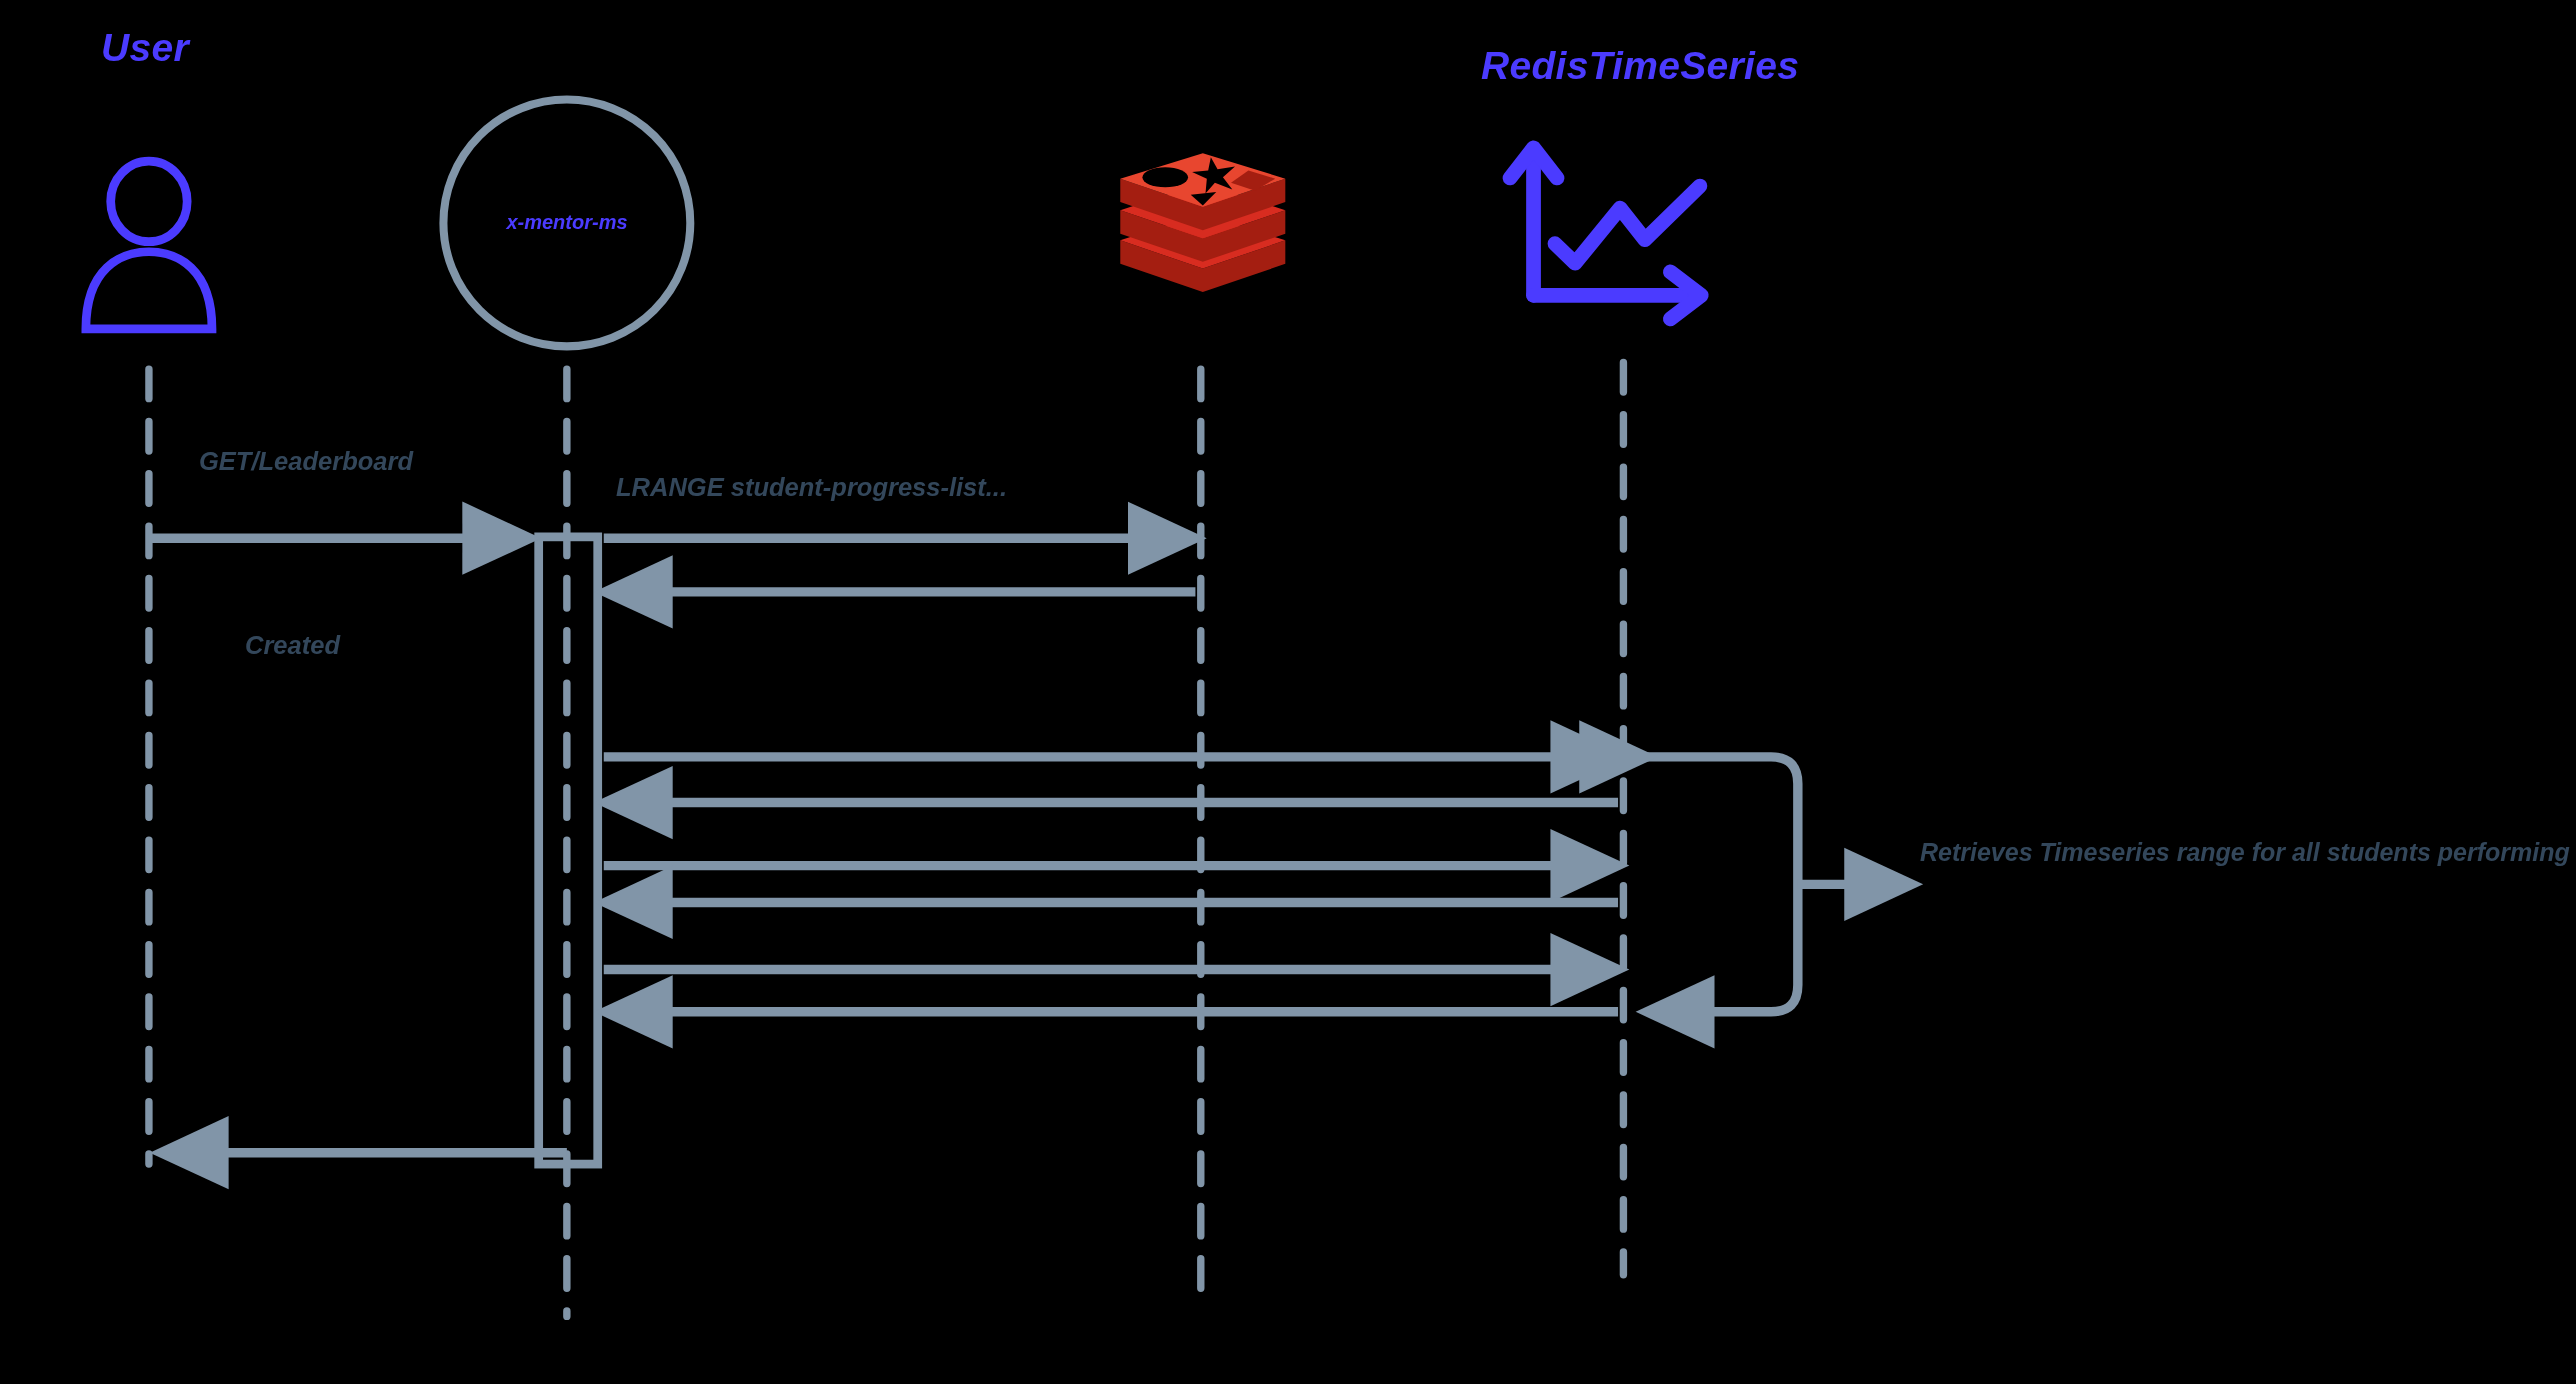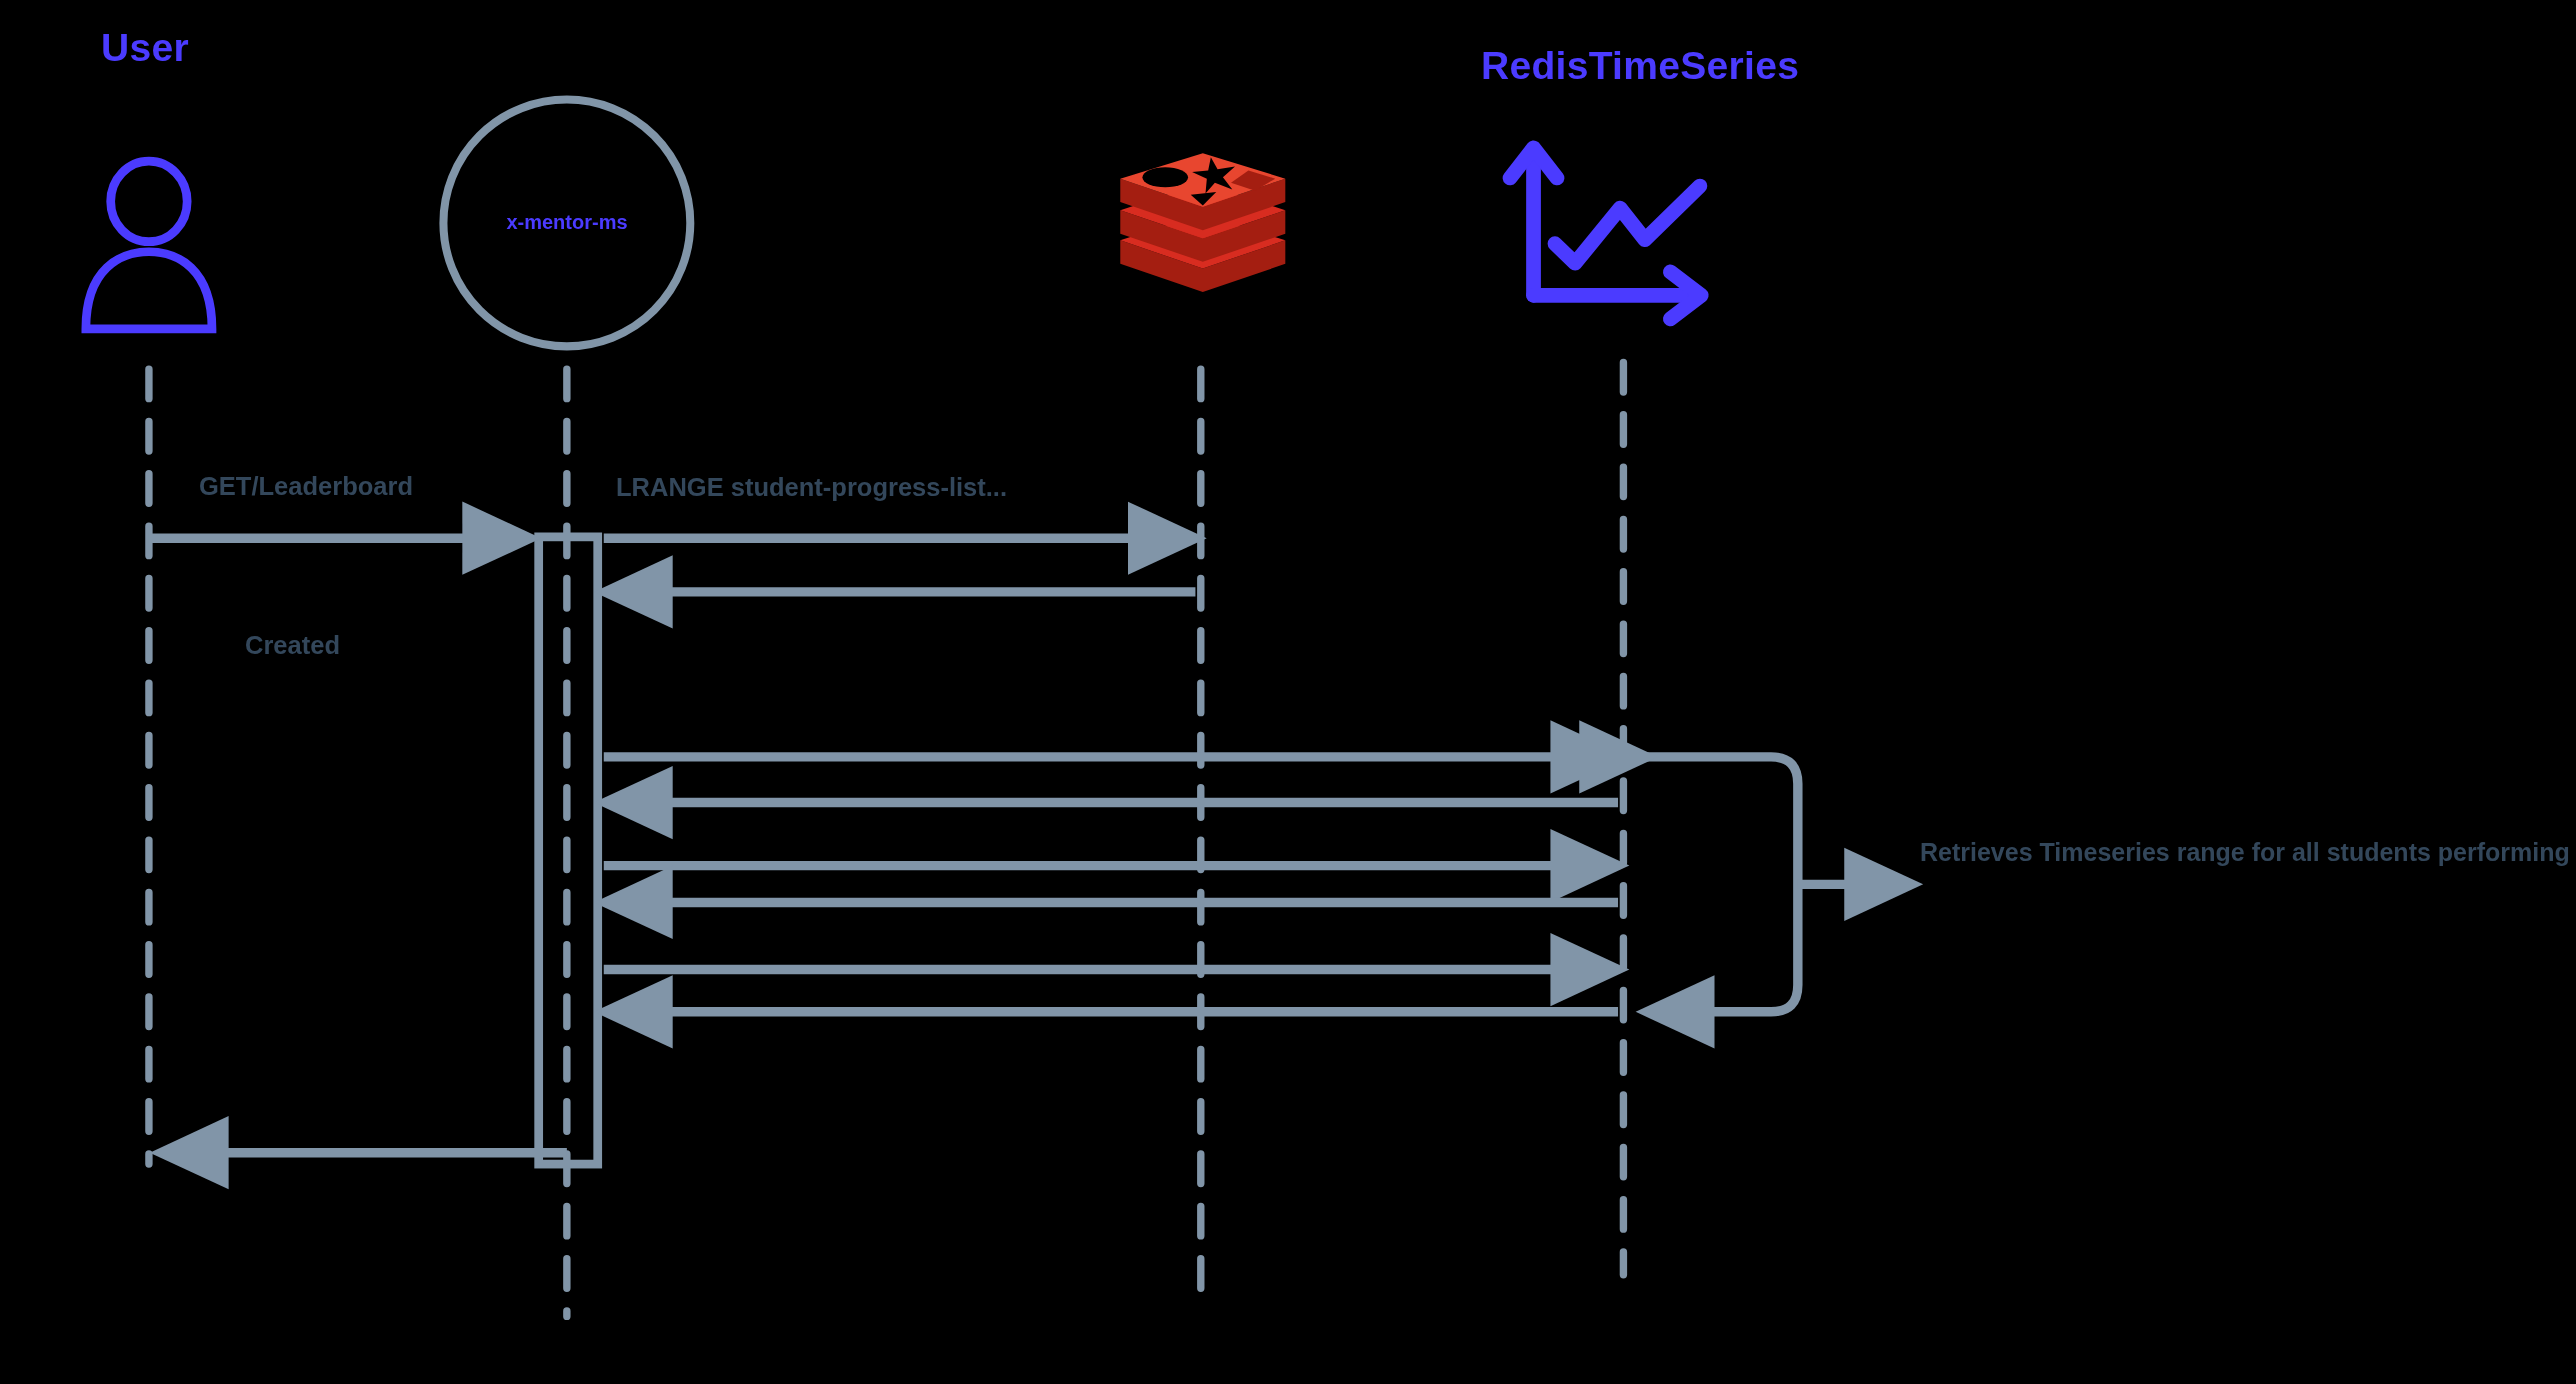--- a/index.html
+++ b/index.html
@@ -1,19 +1,19 @@
 <!DOCTYPE html>
 <html style="font-size:10.7px"><head>
 <meta charset="utf-8">
 <style>
   html,body{margin:0;padding:0;background:#000;}
   body{width:2576px;height:1385px;overflow:hidden;font-family:"Liberation Sans",sans-serif;}
   #stage{position:relative;width:2576px;height:1385px;background:#000000;}
   svg.layer{position:absolute;left:0;top:0;width:2576px;height:1385px;}
-  .lbl{position:absolute;white-space:nowrap;font-weight:bold;}
+  .lbl{position:absolute;white-space:nowrap;font-weight:bold;font-style:italic;}
   .actor-title{color:#4B3BFF;font-size:39px;letter-spacing:0.3px;}
   .circle-title{color:#4B3BFF;font-size:20px;}
   .msg{color:#33475B;font-size:25.5px;}
   .note{color:#33475B;font-size:25px;line-height:1.45;font-weight:bold;width:557px;}
 </style>
 </head>
 <body>
 
 <div id="stage">
 
@@ -89,21 +89,21 @@
       <line x1="2680" y1="1318" x2="2850" y2="1318" marker-end="url(#ahR)"></line>
     </g>
   </svg>
 
   <div class="lbl actor-title" style="left:101px;top:25.5px;">User</div>
 
   <div class="lbl circle-title" style="left:567px;top:211px;transform:translateX(-50%);">x-mentor-ms</div>
 
   <div class="lbl actor-title" style="left:1481px;top:44px;">RedisTimeSeries</div>
 
-  <div class="lbl msg" style="left:199px;top:472px;">GET/Leaderboard</div>
+  <div class="lbl msg" style="left:199px;top:447px;">GET/Leaderboard</div>
 
   <div class="lbl msg" style="left:616px;top:473px;">LRANGE student-progress-list...</div>
 
   <div class="lbl msg" style="left:245px;top:631px;">Created</div>
 
 
   <div class="lbl note" style="left:1920px;top:834px;">Retrieves Timeseries range for all students performing sum aggregation on each of them</div>
 
 </div>
 

